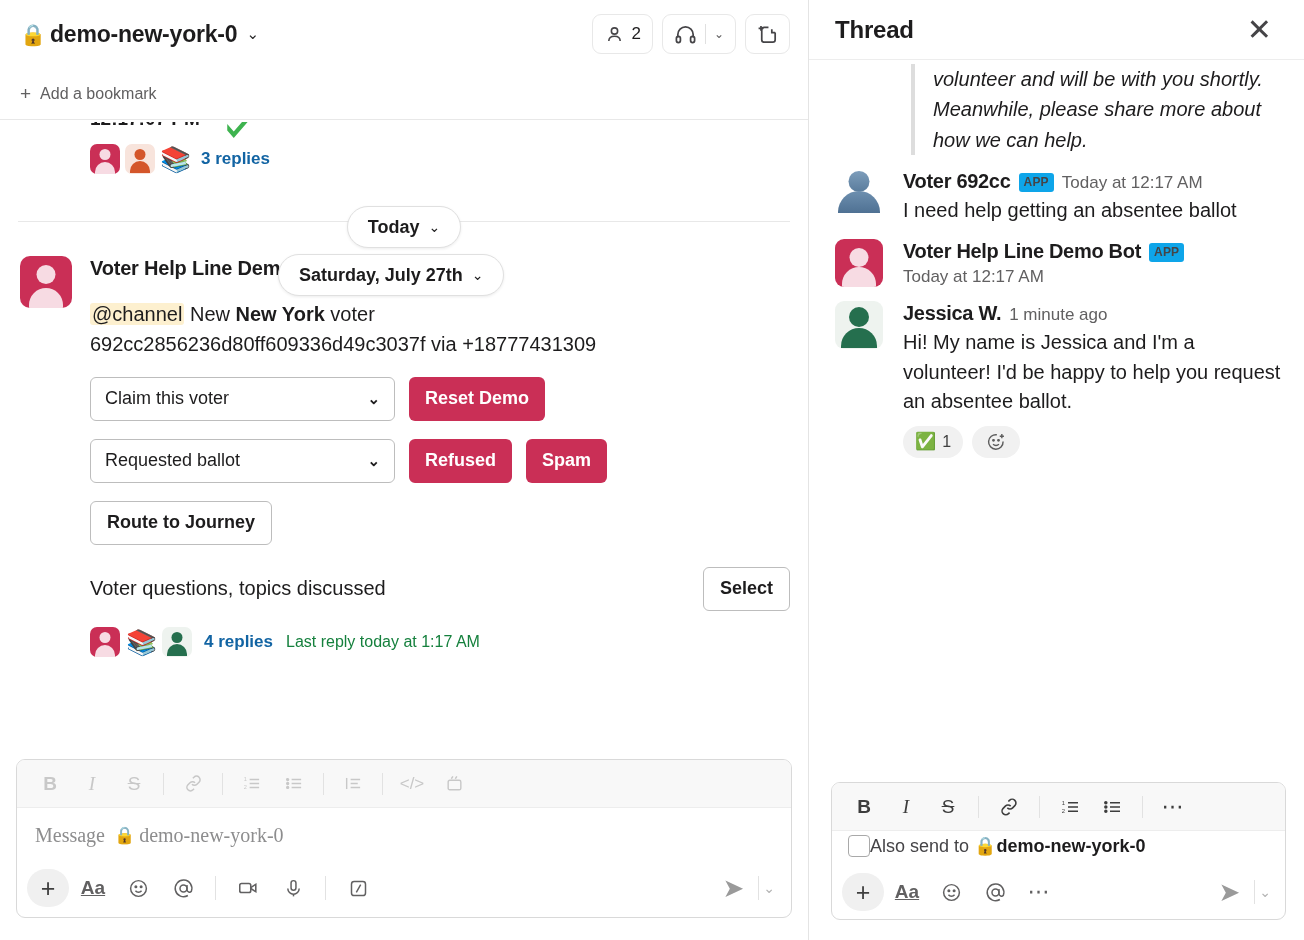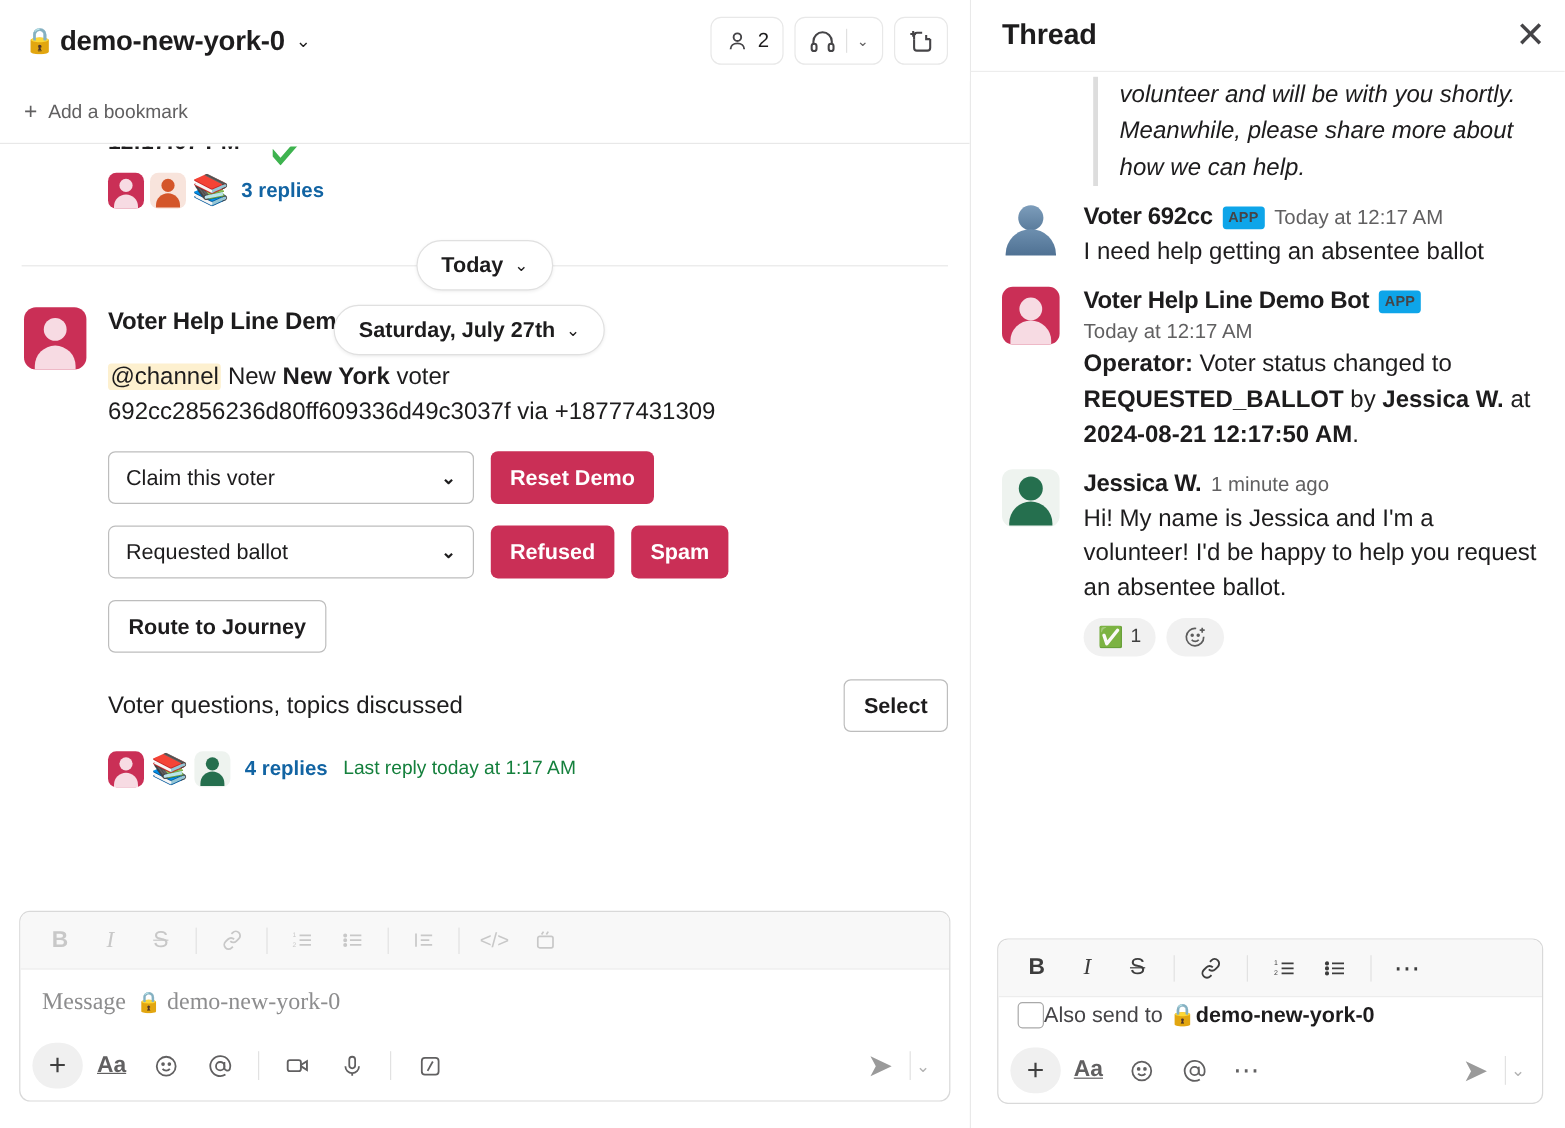--- a/index.html
+++ b/index.html
@@ -64,21 +64,21 @@
   
   .date-pill {
     position:absolute; background:#fff; border:1px solid #e0e0e0; border-radius:999px;
     height:42px; display:inline-flex; align-items:center; gap:9px;
     padding:0 20px; font-size:18px; font-weight:700; color:#1d1c1d;
     box-shadow:0 1px 3px rgba(0,0,0,.08); z-index:6; white-space:nowrap;
   }
   .date-pill .mini-chev { font-weight:400; font-size:14px; }
   #datePillFloating { top:134px; left:278px; }
 
-  .divider-row { position:relative; height:54px; display:flex; align-items:center; justify-content:center; }
+  .divider-row { position:relative; height:54px; display:flex; align-items:flex-end; justify-content:center; }
   .divider-row::before { content:""; position:absolute; left:18px; right:18px; top:50%; height:1px; background:#e8e8e8; }
   .divider-row .date-pill { position:relative; top:auto; left:auto; }
 
   .message { display:flex; padding:8px 18px 0 20px; }
   .msg-avatar { width:52px; height:52px; border-radius:10px; flex:0 0 52px; margin-right:18px; }
   .big-av-crimson { background:#ca2f56; position:relative; overflow:hidden;}
   .big-av-crimson::before{content:"";position:absolute;left:50%;top:9px;transform:translateX(-50%);width:19px;height:19px;border-radius:50%;background:#f7dbe3;}
   .big-av-crimson::after{content:"";position:absolute;left:50%;bottom:-2px;transform:translateX(-50%);width:34px;height:22px;border-radius:17px 17px 0 0;background:#f7dbe3;}
   .msg-body { flex:1 1 auto; min-width:0; }
   .msg-head { display:flex; align-items:baseline; gap:9px; line-height:1.2; }
@@ -123,21 +123,21 @@
   .action-bar { display:flex; align-items:center; gap:3px; height:58px; padding:0 12px 0 10px;}
   .act-btn { width:42px; height:38px; display:flex; align-items:center; justify-content:center; border-radius:999px; color:#616061; font-size:21px;}
   .act-btn.plus { background:#f0f0f0; font-size:25px; color:#3f3f3f;}
   .act-sep { width:1px; height:24px; background:#e2e2e2; margin:0 8px;}
   .send-group { margin-left:auto; display:flex; align-items:center; gap:2px;}
   .send-arrow { color:#9a9a9a; font-size:26px; padding:0 10px;}
   .send-chev { color:#b4b4b4; font-size:14px; padding-right:4px;}
 
   
   .thread { width: 496px; height:940px; border-left:1px solid #e4e4e4; display:flex; flex-direction:column; background:#fff; }
-  .th-header { height:60px; flex:0 0 60px; display:flex; align-items:center; padding:0 16px 0 26px; border-bottom:1px solid #ededed;}
+  .th-header { height:60px; flex:0 0 60px; display:flex; align-items:center; padding:0 32px 0 26px; border-bottom:1px solid #ededed;}
   .th-title { font-size:24px; font-weight:800; letter-spacing:-0.2px;}
   .th-close { margin-left:auto; font-size:30px; color:#454447; line-height:1; font-weight:300; cursor:pointer;}
   .th-body { flex:1 1 auto; overflow:hidden; padding: 2px 22px 0 26px; }
 
   .quote-block { border-left:4px solid #dddddd; padding-left:18px; margin-left:76px; margin-top:2px;}
   .quote-text { font-style:italic; font-size:20px; line-height:1.52; color:#1d1c1d;}
 
   .th-msg { display:flex; margin-top:14px; }
   .th-av { width:48px; height:48px; border-radius:9px; flex:0 0 48px; margin-right:20px; }
   .av-blue { background:#fff; position:relative; overflow:hidden;}
@@ -414,21 +414,20 @@
       </div>
 
       <div class="th-msg">
         <div class="th-av big-av-crimson" style="border-radius:9px;"></div>
         <div style="flex:1;min-width:0;">
           <div class="th-head">
             <span class="th-sender">Voter Help Line Demo Bot</span>
             <span class="app-tag">APP</span>
           </div>
           <div class="th-time-block">Today at 12:17 AM</div>
-          <div class="th-text"><b>Operator:</b><span> Voter status changed to </span><b>REQUESTED_BALLOT</b><span> by </span><b>Jessica W.</b><span> at </span><b>2024-08-21 12:17:50 AM</b><span>.</span></div>
         </div>
       </div>
 
       <div class="th-msg">
         <div class="th-av av-green-lg"></div>
         <div style="flex:1;min-width:0;">
           <div class="th-head">
             <span class="th-sender">Jessica W.</span>
             <span class="th-time">1 minute ago</span>
           </div>

